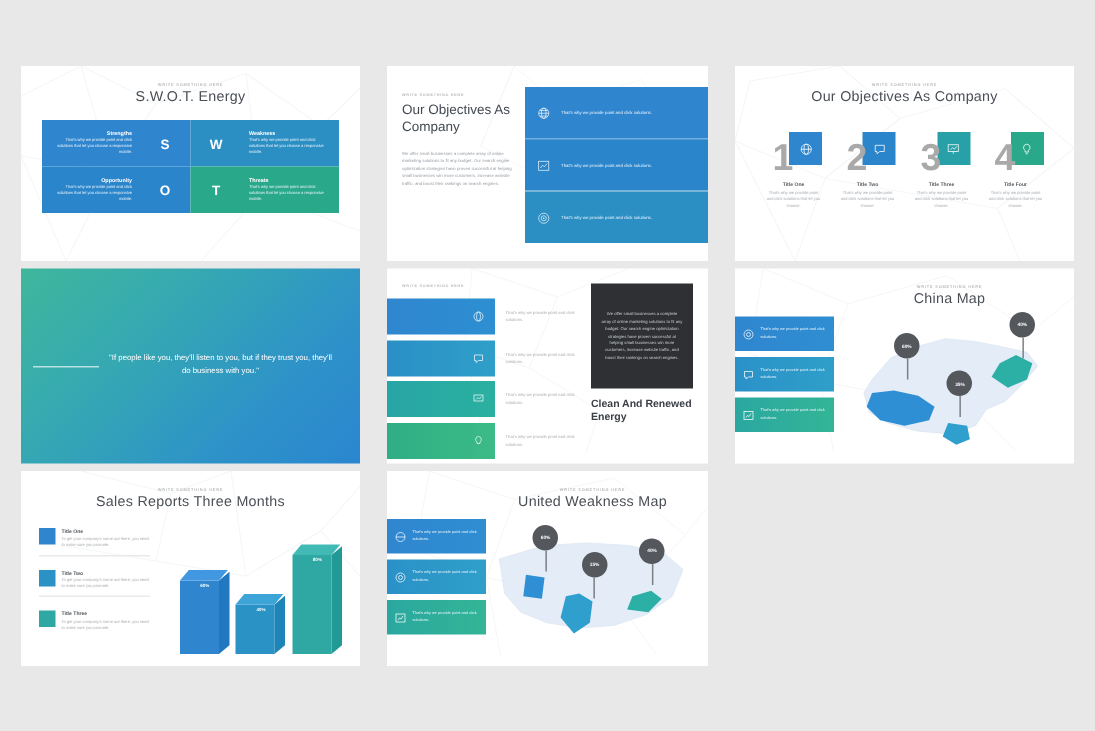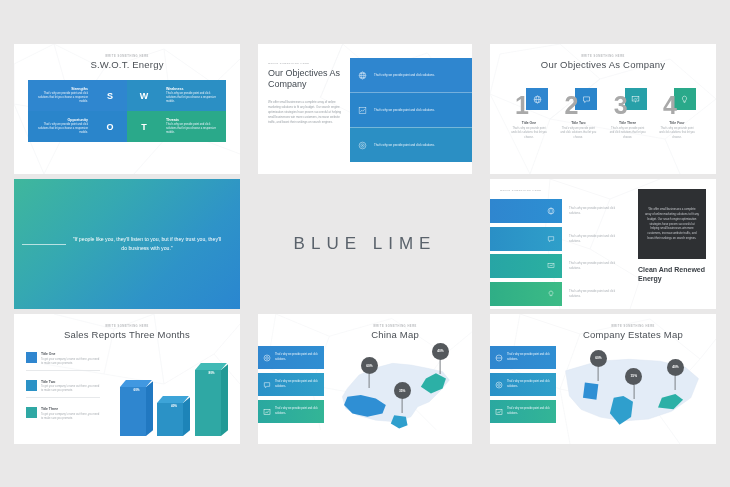--- a/index.html
+++ b/index.html
@@ -289,23 +289,20 @@
         <div class="numtx">That's why we provide point and click solutions that let you choose.</div>
       </div>
     </div>
   </div>
 
   <div class="slide quote">
     <div class="qline"></div>
     <div class="qtext">"If people like you, they'll listen to you, but if they trust you, they'll do business with you."</div>
   </div>
 
-  <div class="slide plain brand">
-    <span>BLUE LIME</span>
-  </div>
 
   <div class="slide">
     <svg class="net" viewBox="0 0 226 130" preserveAspectRatio="none">
       <g stroke="#eceef0" stroke-width="0.7" fill="none">
         <path d="M60 0 L120 20 L100 70 L55 55 Z"></path>
         <path d="M120 20 L170 0 M100 70 L150 100 M55 55 L70 130 M150 100 L140 130"></path>
       </g>
     </svg>
     <div class="gl-eyebrow">WRITE SOMETHING HERE</div>
     <div class="gl-rows">
@@ -341,76 +338,20 @@
             <path d="M12 3a6 6 0 00-3 11v3h6v-3a6 6 0 00-3-11z" fill="none" stroke="#fff" stroke-width="1.4"></path>
           </svg>
         </div>
         <div class="gl-tx">That's why we provide point and click solutions.</div>
       </div>
     </div>
     <div class="dark-box">
       <div class="dark-tx">We offer small businesses a complete array of online marketing solutions to fit any budget. Our search engine optimization strategies have proven successful at helping small businesses win more customers, increase website traffic, and boost their rankings on search engines.</div>
     </div>
     <div class="dark-ttl">Clean And Renewed Energy</div>
-  </div>
-
-  <div class="slide">
-    <svg class="net" viewBox="0 0 226 130" preserveAspectRatio="none">
-      <g stroke="#eceef0" stroke-width="0.7" fill="none">
-        <path d="M40 0 L100 15 L140 0 M100 15 L90 60 L150 70 L140 0"></path>
-        <path d="M90 60 L30 50 M150 70 L200 40 L226 70 M200 40 L226 10"></path>
-      </g>
-    </svg>
-    <div style="position:absolute;left:0;right:0;top:11px;">
-      <div class="eyebrow">WRITE SOMETHING HERE</div>
-      <div class="stitle">Sales Reports Three Months</div>
-    </div>
-    <div class="bc-legend">
-      <div class="bc-item">
-        <div class="bc-sw c1"></div>
-        <div>
-          <div class="bc-h">Title One</div>
-          <div class="bc-p">To get your company's name out there, you need to make sure you promote.</div>
-        </div>
-      </div>
-      <div class="bc-item">
-        <div class="bc-sw c2"></div>
-        <div>
-          <div class="bc-h">Title Two</div>
-          <div class="bc-p">To get your company's name out there, you need to make sure you promote.</div>
-        </div>
-      </div>
-      <div class="bc-item" style="border-bottom:none;">
-        <div class="bc-sw c3"></div>
-        <div>
-          <div class="bc-h">Title Three</div>
-          <div class="bc-p">To get your company's name out there, you need to make sure you promote.</div>
-        </div>
-      </div>
-    </div>
-    <div class="chart" id="bar-chart">
-        <div class="bar3d" style="left: 11.5px; width: 26px; height: 49.2px;">
-          <div class="bar-face" style="height: 49.2px; background: rgb(47, 134, 207);"></div>
-          <div class="bar-side" style="height: 49.2px; background: rgb(33, 120, 193);"></div>
-          <div class="bar-top" style="bottom: 49.2px; background: rgb(65, 152, 225);"></div>
-          <div class="bar-lbl" style="bottom: 44.2px; left: 14px;">60%</div>
-        </div>
-        <div class="bar3d" style="left: 49px; width: 26px; height: 32.8px;">
-          <div class="bar-face" style="height: 32.8px; background: rgb(43, 146, 198);"></div>
-          <div class="bar-side" style="height: 32.8px; background: rgb(29, 132, 184);"></div>
-          <div class="bar-top" style="bottom: 32.8px; background: rgb(61, 164, 216);"></div>
-          <div class="bar-lbl" style="bottom: 27.8px; left: 14px;">40%</div>
-        </div>
-        <div class="bar3d" style="left: 86.5px; width: 26px; height: 65.6px;">
-          <div class="bar-face" style="height: 65.6px; background: rgb(47, 168, 164);"></div>
-          <div class="bar-side" style="height: 65.6px; background: rgb(33, 154, 150);"></div>
-          <div class="bar-top" style="bottom: 65.6px; background: rgb(65, 186, 182);"></div>
-          <div class="bar-lbl" style="bottom: 60.6px; left: 14px;">80%</div>
-        </div>
-      </div>
   </div>
 
   <div class="slide wide">
     <svg class="net" viewBox="0 0 240 130" preserveAspectRatio="none">
       <g stroke="#eceef0" stroke-width="0.7" fill="none">
         <path d="M20 0 L80 25 L60 80 L10 60 Z"></path>
         <path d="M80 25 L150 5 L210 45 L170 100 L60 80"></path>
         <path d="M210 45 L240 20 M170 100 L200 130 M60 80 L70 130"></path>
       </g>
     </svg>
@@ -464,28 +405,84 @@
             <span>40%</span>
           </div>
         <div class="pin-stem"></div>
       </div>
     </div>
   </div>
 
   <div class="slide">
     <svg class="net" viewBox="0 0 226 130" preserveAspectRatio="none">
       <g stroke="#eceef0" stroke-width="0.7" fill="none">
+        <path d="M40 0 L100 15 L140 0 M100 15 L90 60 L150 70 L140 0"></path>
+        <path d="M90 60 L30 50 M150 70 L200 40 L226 70 M200 40 L226 10"></path>
+      </g>
+    </svg>
+    <div style="position:absolute;left:0;right:0;top:11px;">
+      <div class="eyebrow">WRITE SOMETHING HERE</div>
+      <div class="stitle">Sales Reports Three Months</div>
+    </div>
+    <div class="bc-legend">
+      <div class="bc-item">
+        <div class="bc-sw c1"></div>
+        <div>
+          <div class="bc-h">Title One</div>
+          <div class="bc-p">To get your company's name out there, you need to make sure you promote.</div>
+        </div>
+      </div>
+      <div class="bc-item">
+        <div class="bc-sw c2"></div>
+        <div>
+          <div class="bc-h">Title Two</div>
+          <div class="bc-p">To get your company's name out there, you need to make sure you promote.</div>
+        </div>
+      </div>
+      <div class="bc-item" style="border-bottom:none;">
+        <div class="bc-sw c3"></div>
+        <div>
+          <div class="bc-h">Title Three</div>
+          <div class="bc-p">To get your company's name out there, you need to make sure you promote.</div>
+        </div>
+      </div>
+    </div>
+    <div class="chart" id="bar-chart">
+        <div class="bar3d" style="left: 11.5px; width: 26px; height: 49.2px;">
+          <div class="bar-face" style="height: 49.2px; background: rgb(47, 134, 207);"></div>
+          <div class="bar-side" style="height: 49.2px; background: rgb(33, 120, 193);"></div>
+          <div class="bar-top" style="bottom: 49.2px; background: rgb(65, 152, 225);"></div>
+          <div class="bar-lbl" style="bottom: 44.2px; left: 14px;">60%</div>
+        </div>
+        <div class="bar3d" style="left: 49px; width: 26px; height: 32.8px;">
+          <div class="bar-face" style="height: 32.8px; background: rgb(43, 146, 198);"></div>
+          <div class="bar-side" style="height: 32.8px; background: rgb(29, 132, 184);"></div>
+          <div class="bar-top" style="bottom: 32.8px; background: rgb(61, 164, 216);"></div>
+          <div class="bar-lbl" style="bottom: 27.8px; left: 14px;">40%</div>
+        </div>
+        <div class="bar3d" style="left: 86.5px; width: 26px; height: 65.6px;">
+          <div class="bar-face" style="height: 65.6px; background: rgb(47, 168, 164);"></div>
+          <div class="bar-side" style="height: 65.6px; background: rgb(33, 154, 150);"></div>
+          <div class="bar-top" style="bottom: 65.6px; background: rgb(65, 186, 182);"></div>
+          <div class="bar-lbl" style="bottom: 60.6px; left: 14px;">80%</div>
+        </div>
+      </div>
+  </div>
+
+  <div class="slide">
+    <svg class="net" viewBox="0 0 226 130" preserveAspectRatio="none">
+      <g stroke="#eceef0" stroke-width="0.7" fill="none">
         <path d="M30 0 L90 20 L70 75 L20 55 Z"></path>
         <path d="M90 20 L160 5 L210 45 L165 95 L70 75"></path>
         <path d="M210 45 L226 25 M165 95 L190 130 M70 75 L80 130"></path>
       </g>
     </svg>
     <div style="position:absolute;left:60px;right:0;top:11px;">
       <div class="eyebrow">WRITE SOMETHING HERE</div>
-      <div class="stitle">Company Estates Map</div>
+      <div class="stitle">United Weakness Map</div>
     </div>
     <div class="map-rows">
       <div class="map-row m1">
         <svg viewBox="0 0 24 24">
           <circle cx="12" cy="12" r="9" fill="none" stroke="#fff" stroke-width="1.5"></circle>
           <path d="M3 12h18" stroke="#fff" stroke-width="1.5"></path>
         </svg>
         <div class="map-tx">That's why we provide point and click solutions.</div>
       </div>
       <div class="map-row m2">

